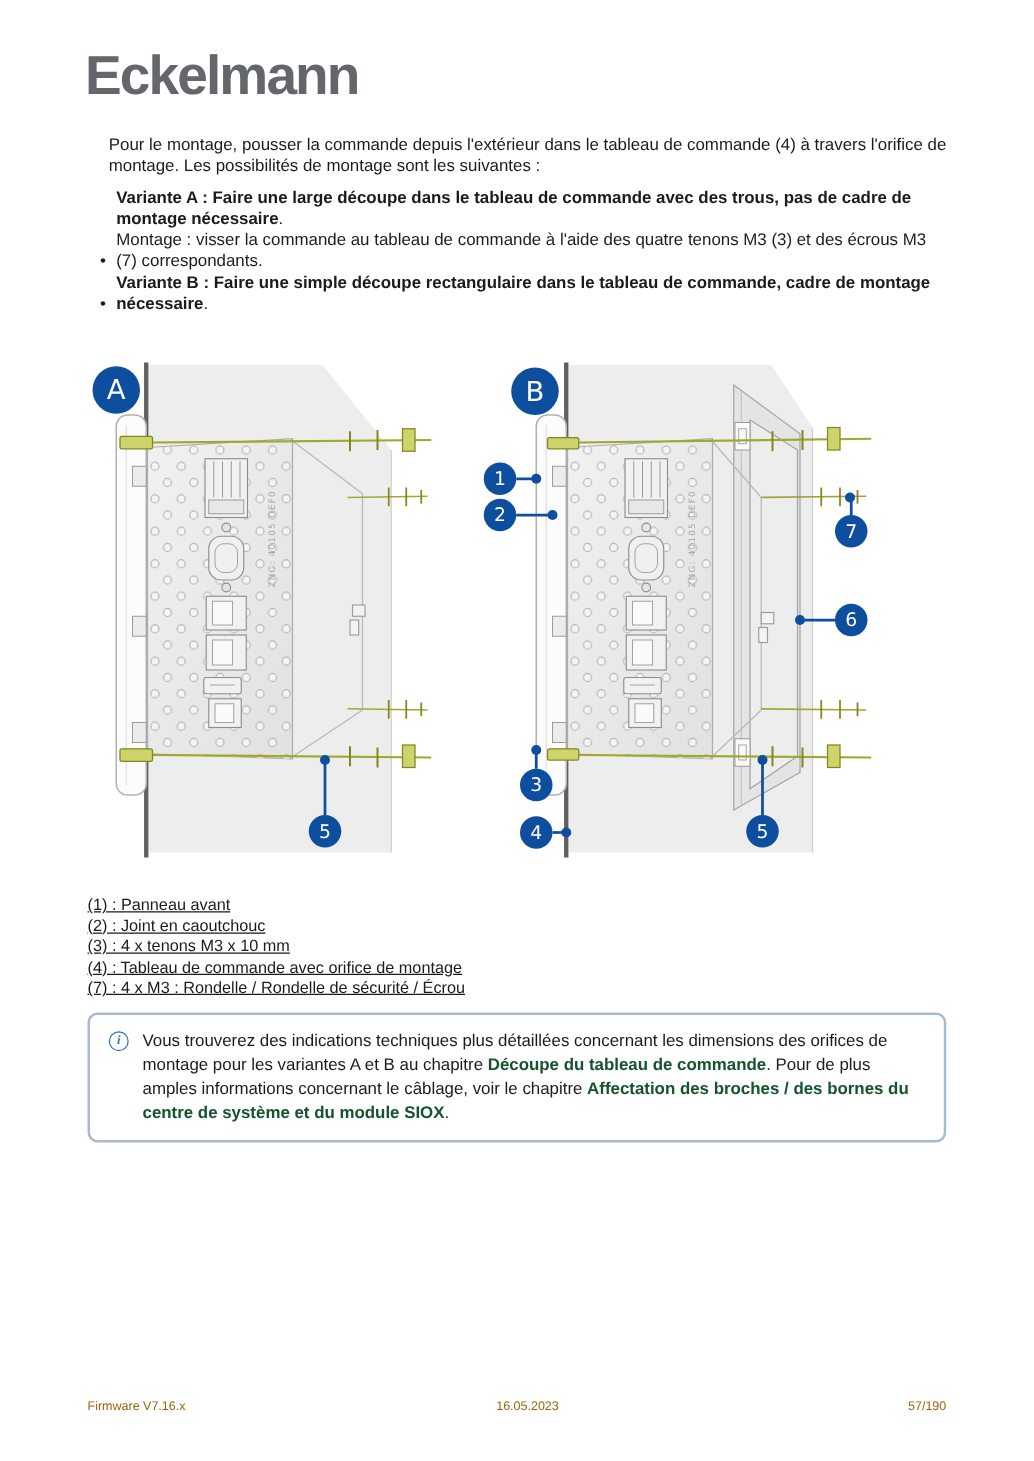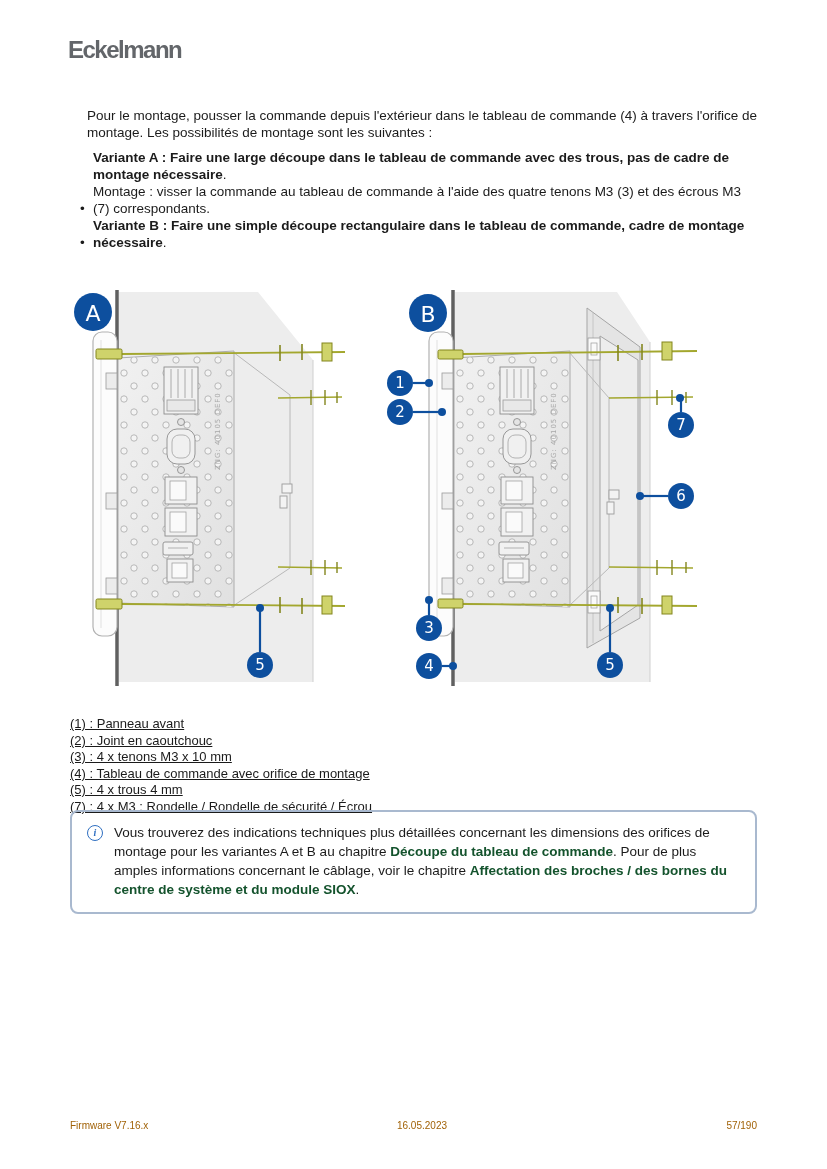--- a/index.html
+++ b/index.html
@@ -3,21 +3,21 @@
 <meta charset="utf-8">
 <style>
   html,body { margin:0; padding:0; background:#e9e9e9; }
   .page {
     position:relative; width:827px; height:1169px; margin:0 auto;
     background:#ffffff; overflow:hidden;
     font-family:"Liberation Sans", sans-serif; color:#1b1b1b;
   }
   .logo {
     position:absolute; left:68px; top:36px;
-    font-size:24px; font-weight:bold; color:#63666a; letter-spacing:-1.5px;
+    font-size:44px; font-weight:bold; color:#63666a; letter-spacing:-1.5px;
   }
   .intro { position:absolute; left:70px; top:107px; width:692px; font-size:13.5px; line-height:17px;margin-left:17px; }
   .bullets { position:absolute; left:80px; top:149px; width:680px; font-size:13.5px; line-height:17px; }
   .bullet-item { display:flex;align-items:flex-end; }
   .marker { width:13px; flex:none; }
   .marker::before { content:"•"; }
   .bullet-text { flex:1; }
   .bi-bold { font-weight:bold; }
   .legend { position:absolute; left:70px; top:716px; font-size:13px; line-height:16.5px;text-decoration:underline; }
   .note {
@@ -269,21 +269,20 @@
       <circle cx="43" cy="25" r="19" fill="#0d4f9e"></circle>
       <text class="badge-letter" x="43" y="26" text-anchor="middle" dominant-baseline="central">B</text>
     </g>
   </svg>
 
   <div class="legend">
     <div>(1) : Panneau avant</div>
     <div>(2) : Joint en caoutchouc</div>
     <div>(3) : 4 x tenons M3 x 10 mm</div>
     <div>(4) : Tableau de commande avec orifice de montage</div>
-    <div>(5) : 4 x trous 4 mm</div>
     <div>(7) : 4 x M3 : Rondelle / Rondelle de sécurité / Écrou</div>
   </div>
 
   <div class="note">
     <div class="note-inner">
       <div class="info-icon">i</div>
       <div class="note-text"><span>Vous trouverez des indications techniques plus détaillées concernant les dimensions des orifices de montage pour les variantes A et B au chapitre </span><span class="doc-link">Découpe du tableau de commande</span><span>. Pour de plus amples informations concernant le câblage, voir le chapitre </span><span class="doc-link">Affectation des broches / des bornes du centre de système et du module SIOX</span><span>.</span></div>
     </div>
   </div>
 

